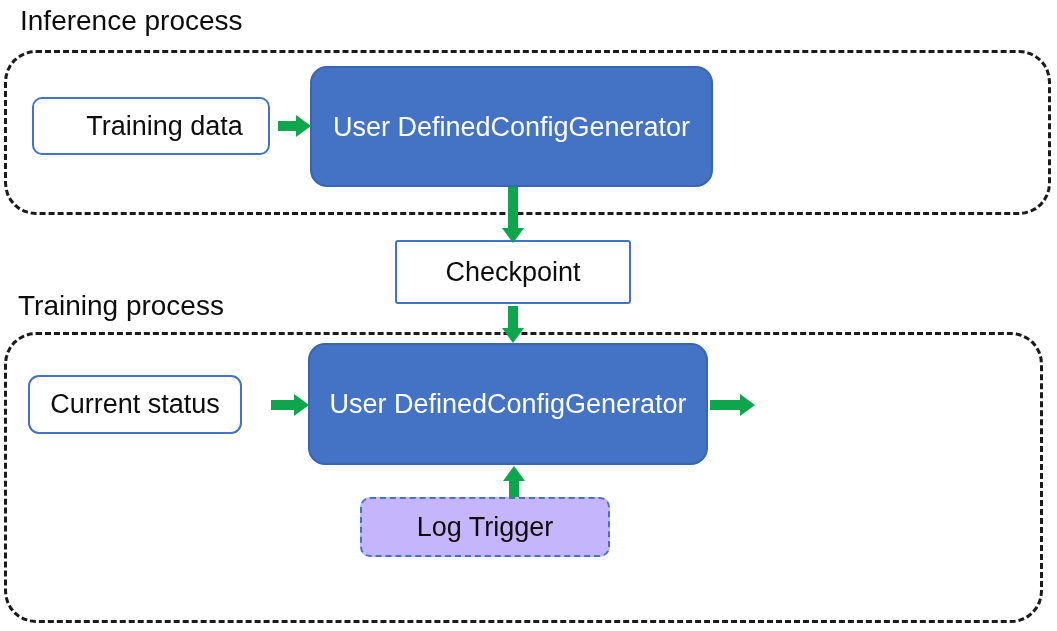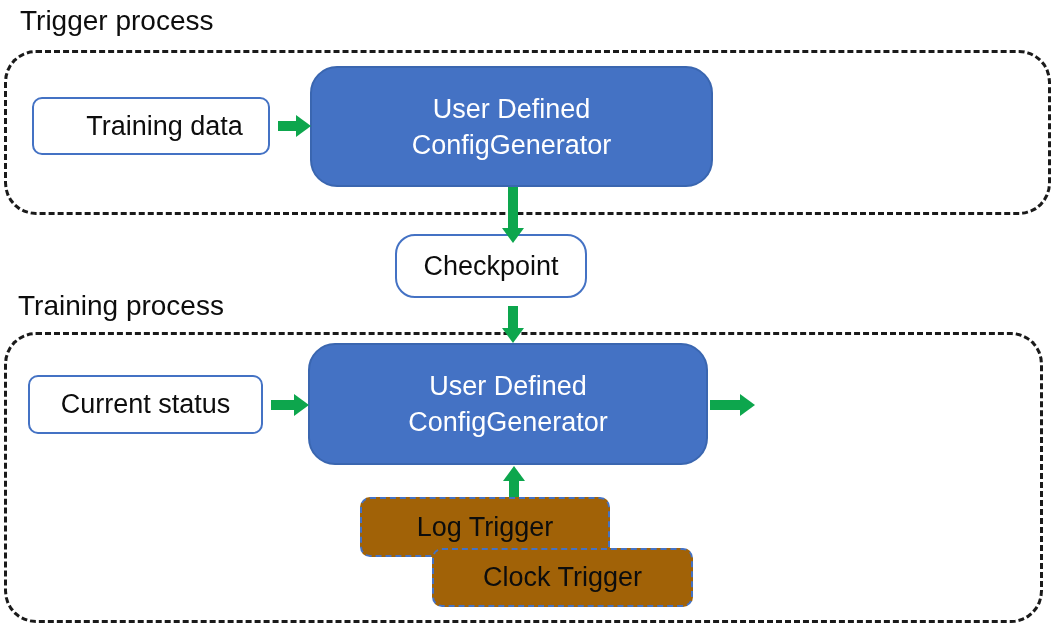--- a/index.html
+++ b/index.html
@@ -43,36 +43,36 @@
     justify-content: center;
     font-size: 27px;
     color: var(--text);
     z-index: 2;
     white-space: nowrap;
   }
   .gen-box {
     position: absolute;
     background: var(--node-fill);
     border: 2px solid var(--node-border);
-    border-radius: 27px;
+    border-radius: 17px;
     display: flex;
-    flex-direction: column;
+    flex-direction: row;
     align-items: center;
     justify-content: center;
     z-index: 2;
   }
   .gen-line {
     color: #ffffff;
     font-size: 27px;
     line-height: 36px;
     white-space: nowrap;
   }
   .trigger-box {
     position: absolute;
-    background: #a16207;
+    background: #c4b5fd;
     border: 2px dashed var(--light-box-border);
     border-radius: 10px;
     display: flex;
     align-items: center;
     justify-content: center;
     font-size: 27px;
     color: var(--text);
     white-space: nowrap;
   }
   .arrow { position: absolute; display: flex; z-index: 3; }
@@ -99,21 +99,21 @@
     border-left: 11px solid transparent;
     border-right: 11px solid transparent;
     border-bottom: 15px solid var(--arrow-green);
   }
 </style>
 </head>
 <body>
 
 <div class="canvas">
 
-  <div class="section-title" style="left:20px; top:5px;">Trigger process</div>
+  <div class="section-title" style="left:20px; top:5px;">Inference process</div>
 
   <div class="dashed-container" style="left:4px; top:50px; width:1047px; height:165px;"></div>
 
   <div class="io-box" style="left:32px; top:97px; width:238px; height:58px;padding-left:27px;">
     <span>Training data</span>
   </div>
 
   <div class="arrow arrow-right" style="left:278px; top:115px; width:33px; height:22px;">
     <div class="shaft"></div>
     <div class="head"></div>
@@ -122,34 +122,34 @@
   <div class="gen-box" style="left:310px; top:66px; width:403px; height:121px;">
     <div class="gen-line">User Defined</div>
     <div class="gen-line">ConfigGenerator</div>
   </div>
 
   <div class="arrow arrow-down" style="left:502px; top:187px; width:22px; height:56px;">
     <div class="shaft"></div>
     <div class="head"></div>
   </div>
 
-  <div class="io-box" style="left:395px; top:234px; width:192px; height:64px; border-radius:20px;">
+  <div class="io-box" style="left:395px; top:240px; width:236px; height:64px; border-radius:3px;">
     <span>Checkpoint</span>
   </div>
 
   <div class="arrow arrow-down" style="left:502px; top:306px; width:22px; height:37px;">
     <div class="shaft"></div>
     <div class="head"></div>
   </div>
 
   <div class="section-title" style="left:18px; top:290px;">Training process</div>
 
   <div class="dashed-container" style="left:4px; top:332px; width:1039px; height:291px;"></div>
 
-  <div class="io-box" style="left:28px; top:375px; width:235px; height:59px;">
+  <div class="io-box" style="left:28px; top:375px; width:214px; height:59px;border-radius:11px;">
     <span>Current status</span>
   </div>
 
   <div class="arrow arrow-right" style="left:271px; top:394px; width:38px; height:22px;">
     <div class="shaft"></div>
     <div class="head"></div>
   </div>
 
   <div class="gen-box" style="left:308px; top:343px; width:400px; height:122px;">
     <div class="gen-line">User Defined</div>
@@ -164,17 +164,14 @@
 
   <div class="arrow arrow-up" style="left:503px; top:466px; width:22px; height:31px;">
     <div class="head"></div>
     <div class="shaft"></div>
   </div>
 
   <div class="trigger-box" style="left:360px; top:497px; width:250px; height:60px; z-index:4;">
     <span>Log Trigger</span>
   </div>
 
-  <div class="trigger-box" style="left:432px; top:548px; width:261px; height:59px; z-index:5;">
-    <span>Clock Trigger</span>
-  </div>
 
 </div>
 
 </body></html>

